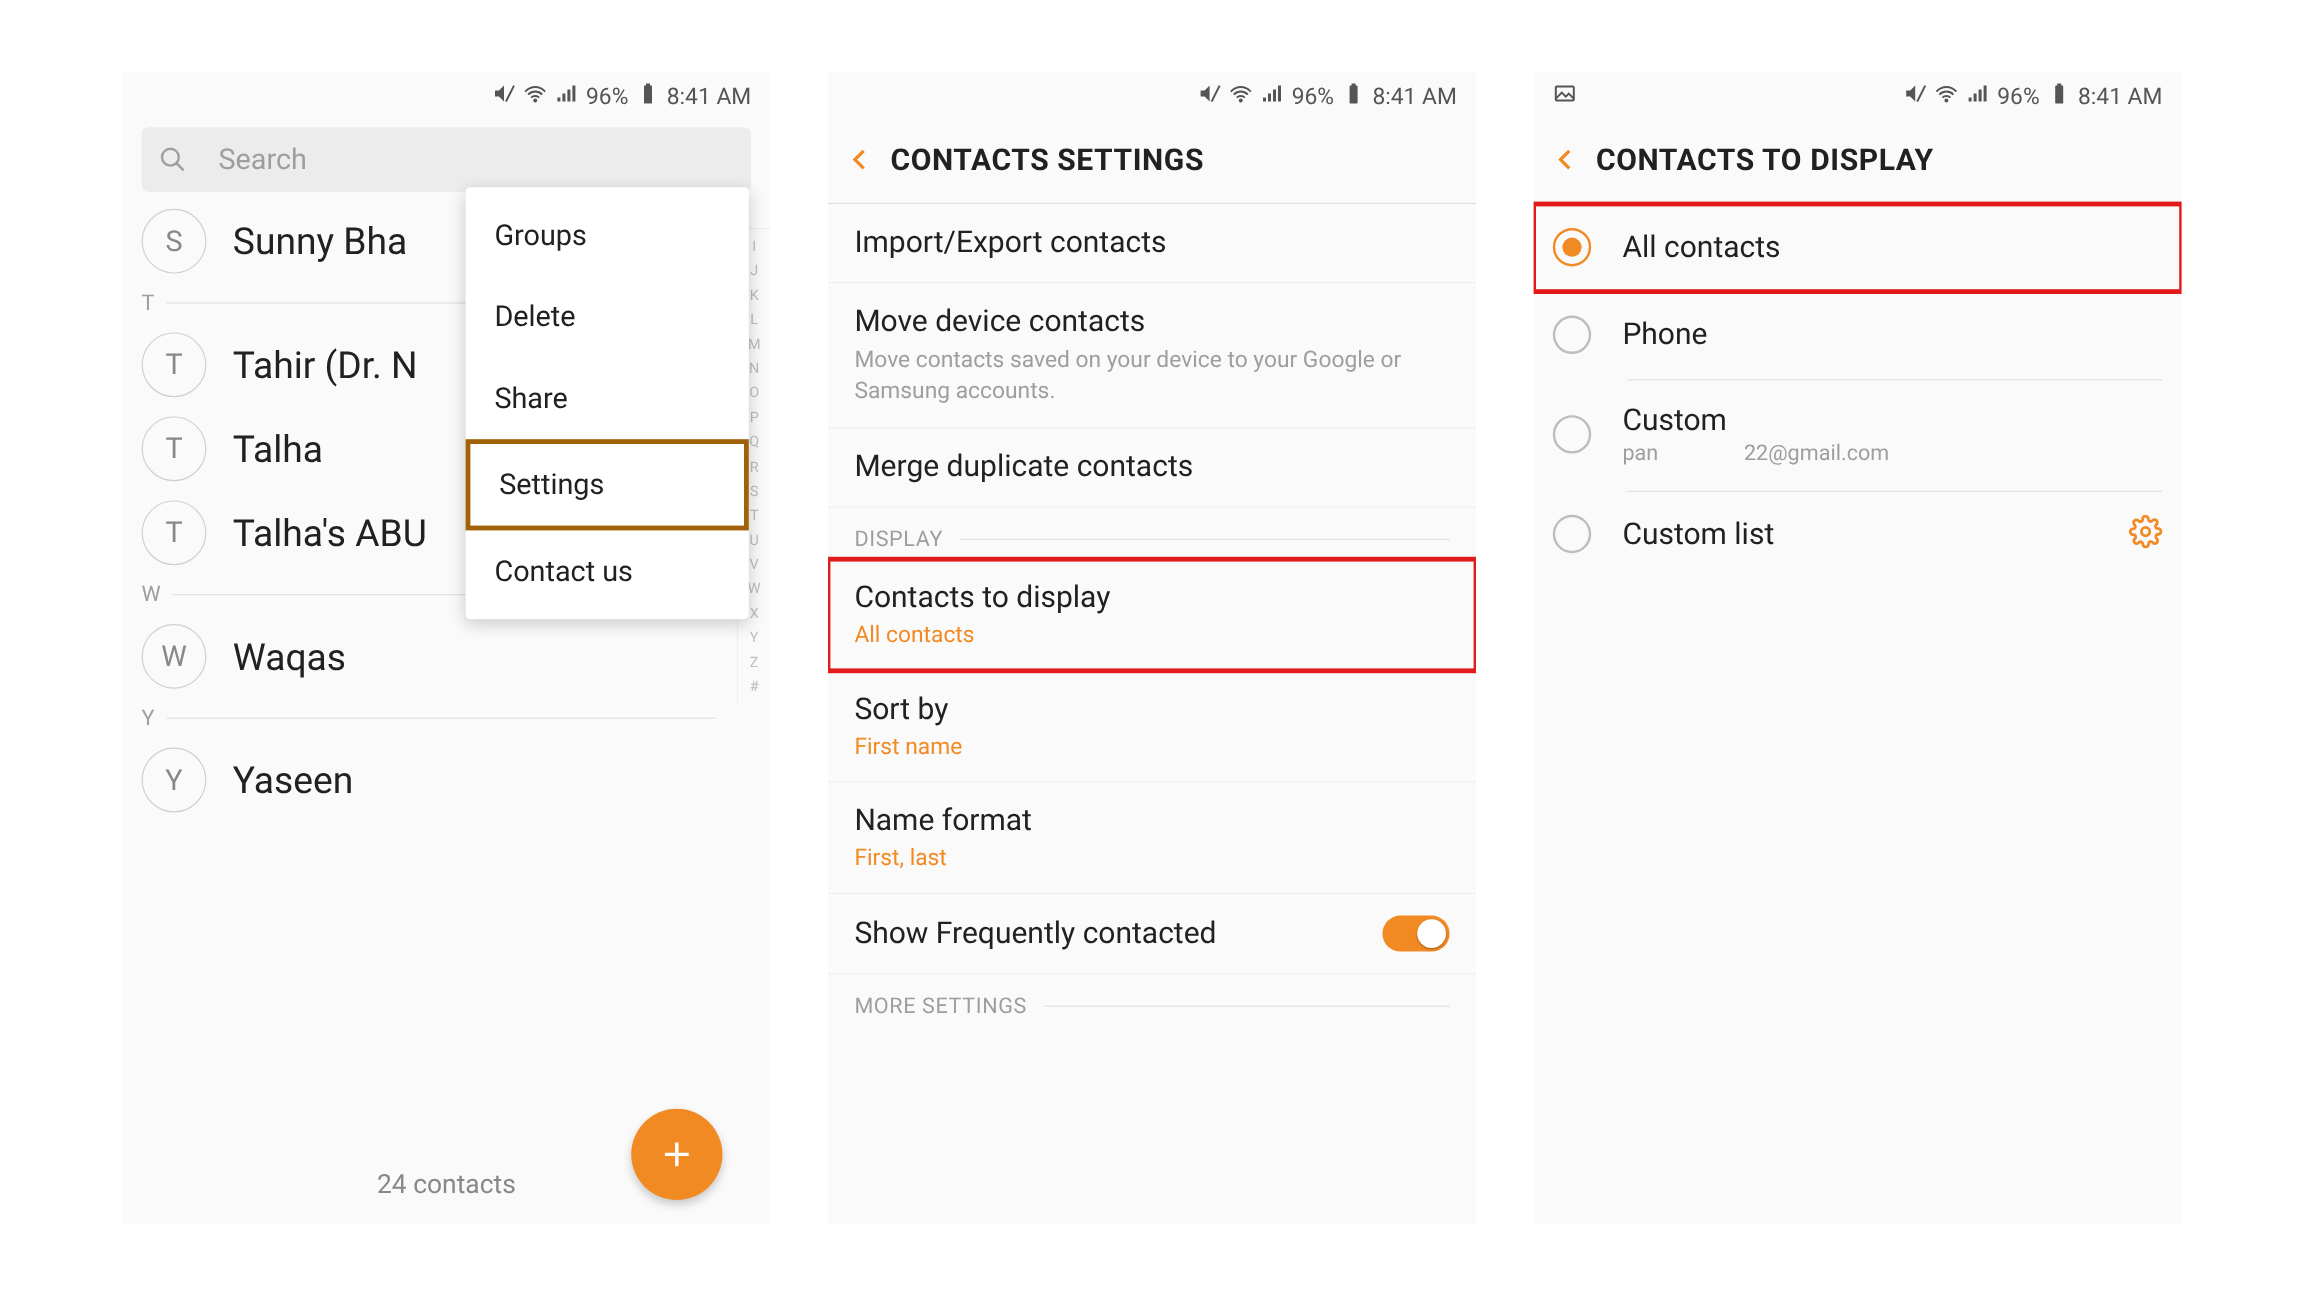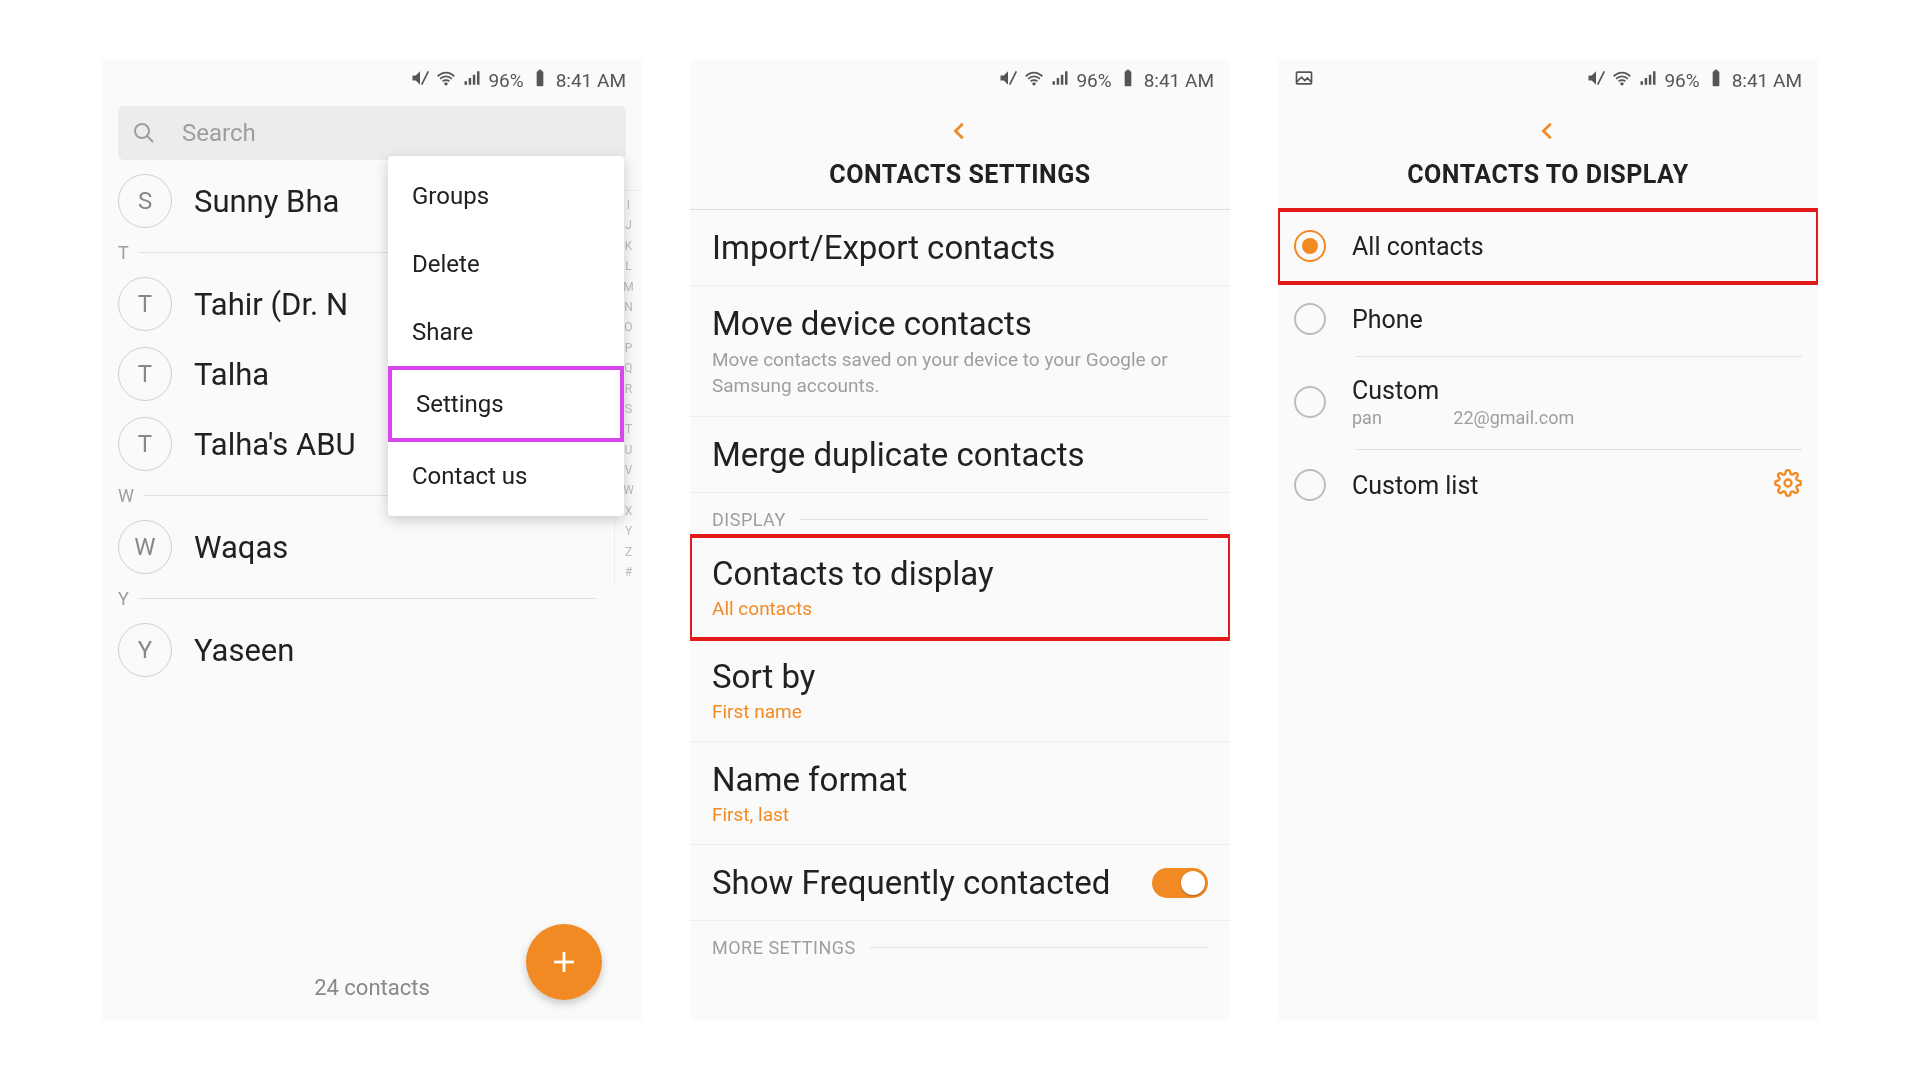--- a/index.html
+++ b/index.html
@@ -112,43 +112,42 @@
     box-shadow:0 4px 14px rgba(0,0,0,.2);
     z-index:10;
     padding:6px 0;
   }
   .popup-item {
     padding:20px 24px;
     font-size:24px;
     color:#212121;
     position:relative;
   }
-  .red-box { border:4px solid #d946ef; }
+  .red-box { border:4px solid #a16207; }
   
   .header {
     display:flex; align-items:center;
     padding:20px 16px;
     gap:14px;
     border-bottom:1px solid #e0e0e0;
-    flex-direction:column;
   }
   .back-arrow svg { width:22px; height:22px; stroke:#f28a24; stroke-width:3; fill:none;}
   .header-title {
     font-size:25px;
     font-weight:700;
     letter-spacing:.5px;
     color:#212121;
   }
   
   .settings-list {}
   .settings-item {
     padding:18px 22px;
     border-bottom:1px solid #eee;
   }
-  .settings-item .label { font-size:33px; color:#212121; }
+  .settings-item .label { font-size:25px; color:#212121; }
   .settings-item .sub-orange { font-size:19px; color:#f28a24; margin-top:4px;}
   .settings-item .sub-gray { font-size:19px; color:#9e9e9e; margin-top:4px; line-height:1.35;}
   .section-header {
     padding:16px 22px 6px;
     font-size:18px;
     color:#9e9e9e;
     letter-spacing:.5px;
     display:flex; align-items:center; gap:14px;
   }
   .section-header .line{ flex:1; height:1px; background:#e0e0e0;}

